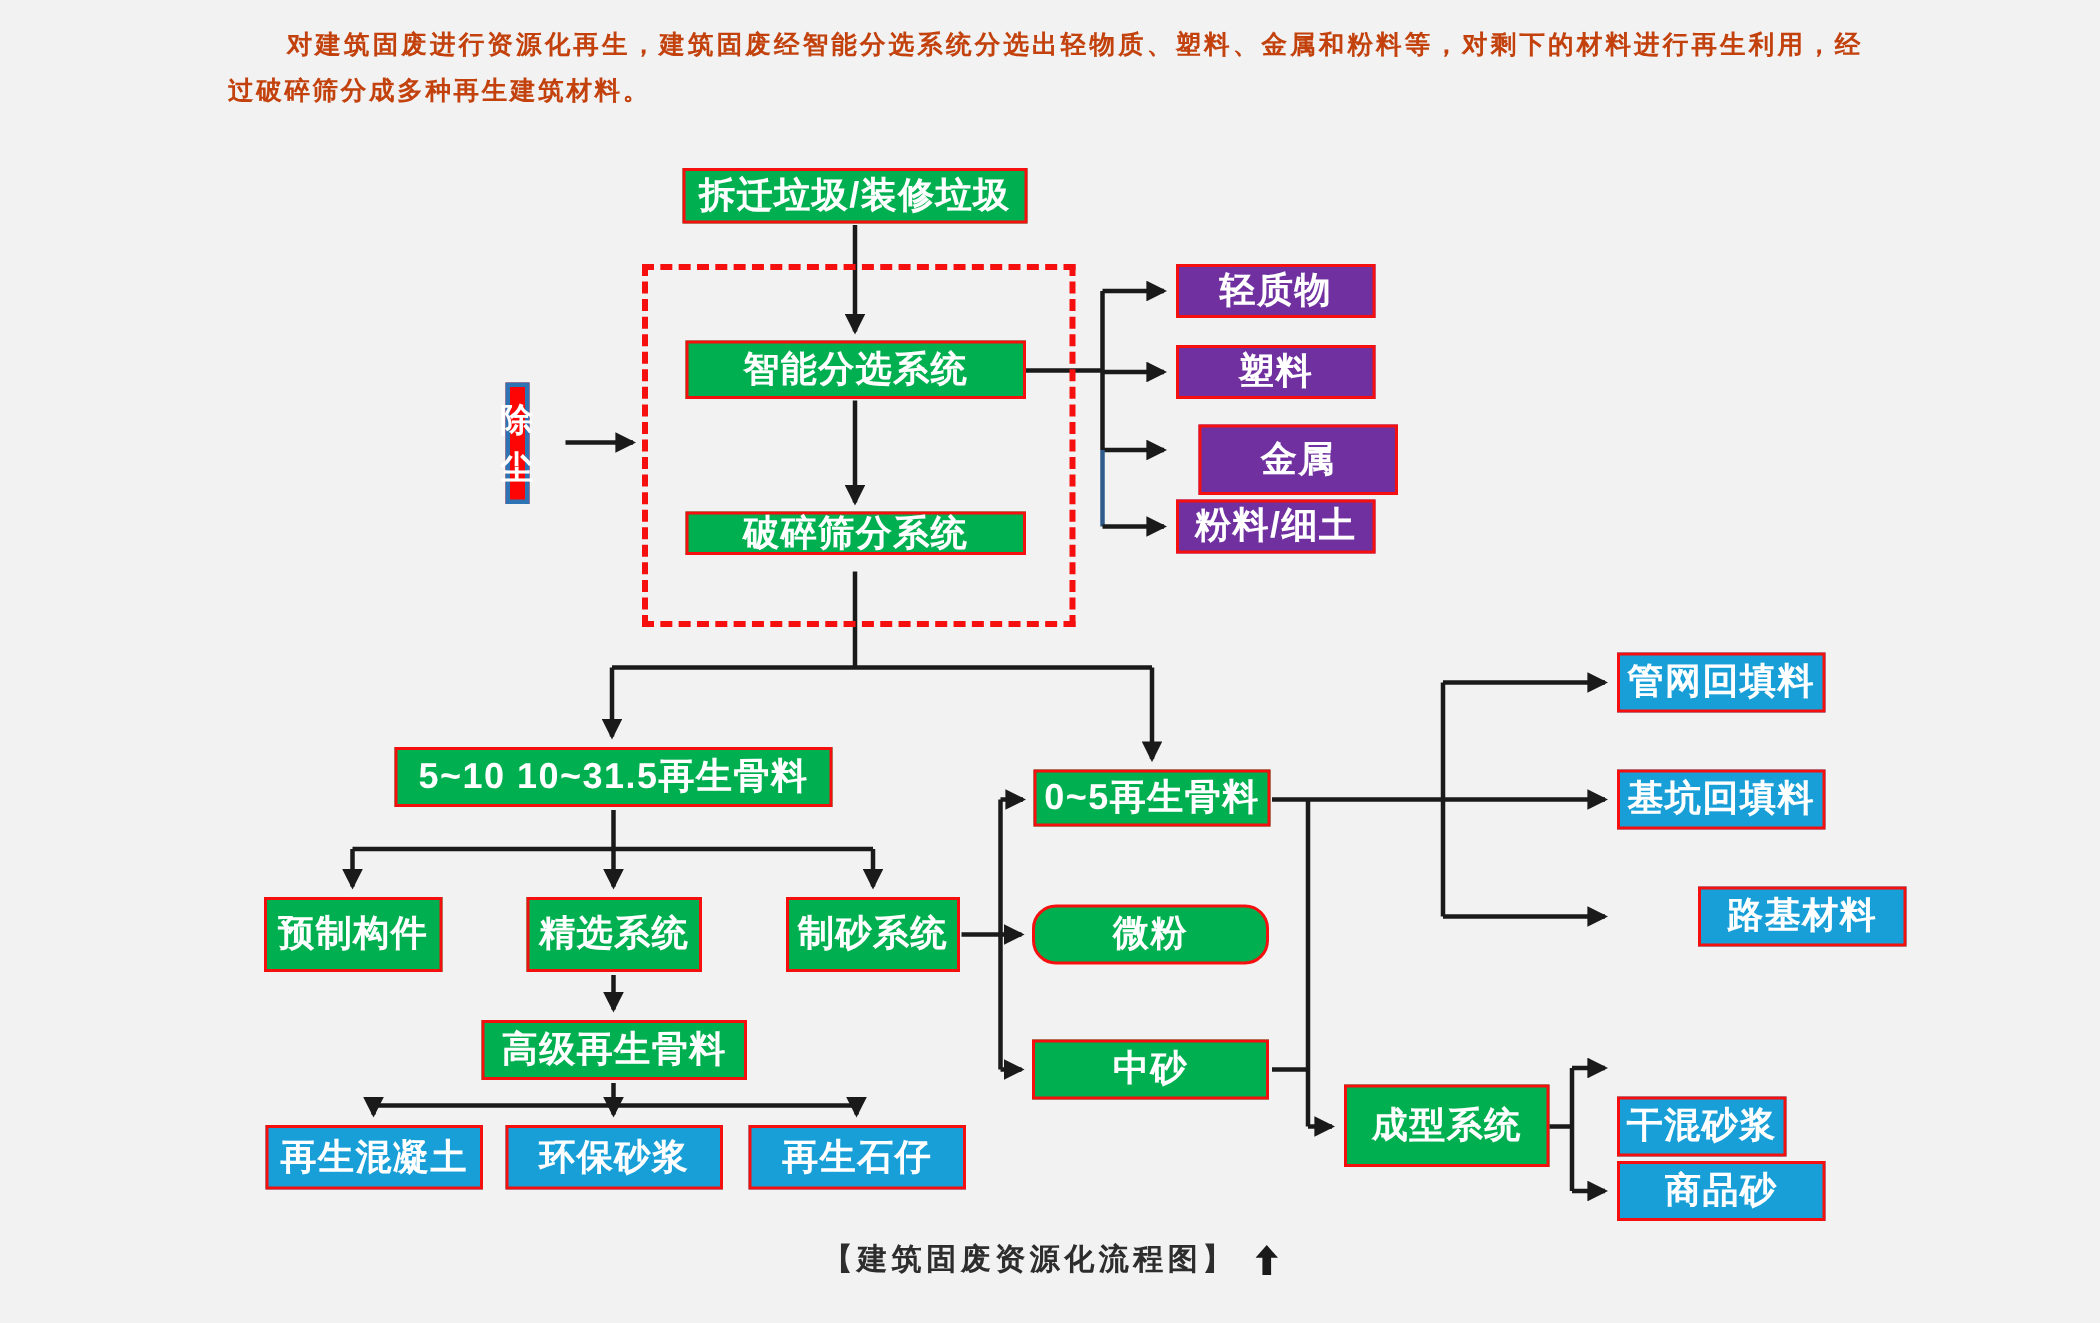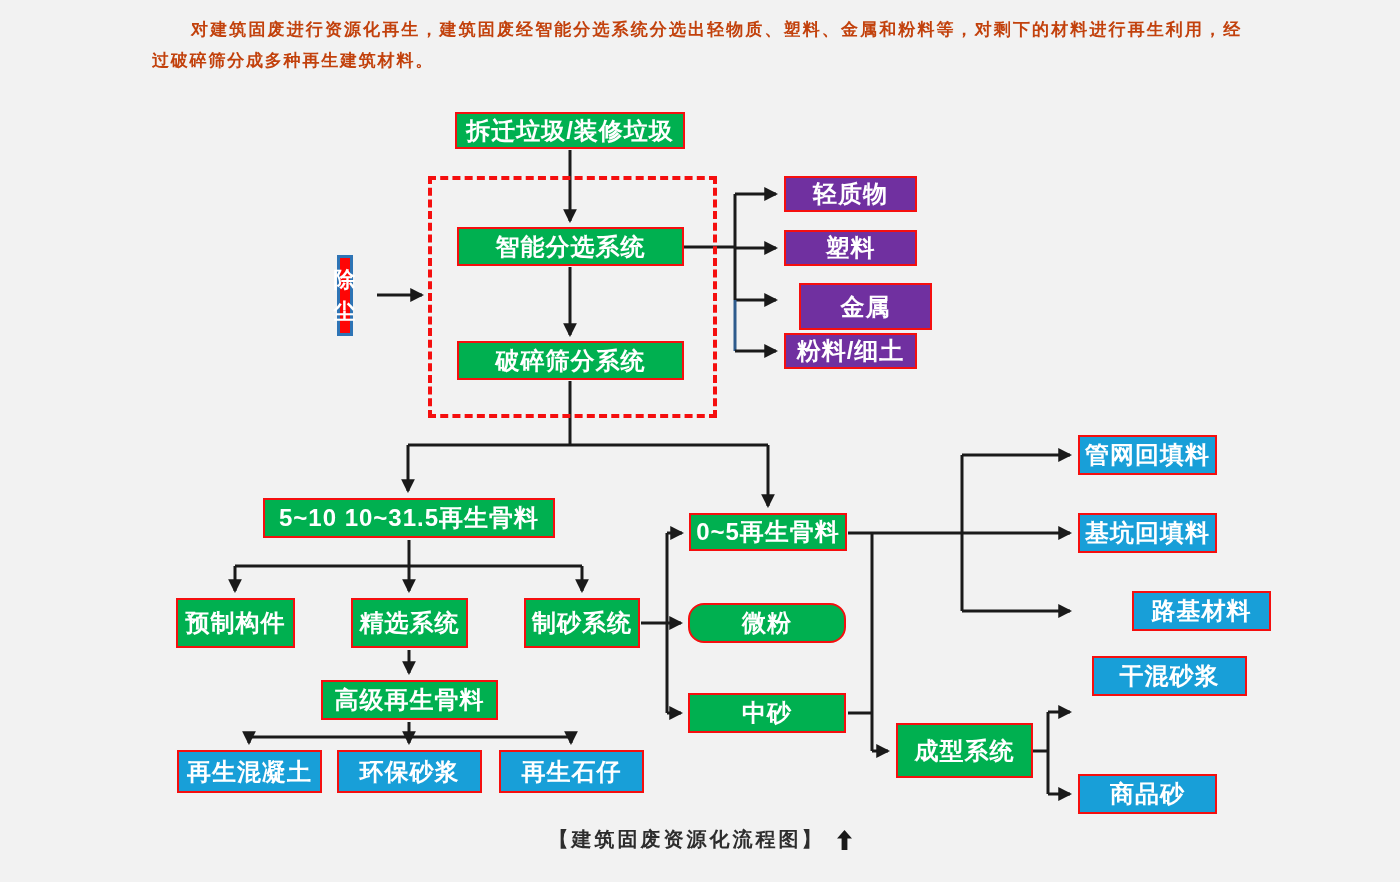--- a/index.html
+++ b/index.html
@@ -109,21 +109,21 @@
       <path d="M1048,794 L1070,794" marker-end="url(#arrow)"></path>
     </g>
   </svg>
 
   <div class="dashed-region"></div>
 
   <div class="node green" style="left:455px;top:112px;width:230px;height:37px;">拆迁垃圾/装修垃圾</div>
 
   <div class="node green" style="left:457px;top:227px;width:227px;height:39px;">智能分选系统</div>
 
-  <div class="node green" style="left:457px;top:341px;width:227px;height:39px;">破碎筛分系统</div>
+  <div class="node green" style="left:457px;top:341px;width:227px;height:29px;">破碎筛分系统</div>
 
   <div class="node dust" style="left:337px;top:255px;width:15px;height:81px;">除尘</div>
 
   <div class="node purple" style="left:784px;top:176px;width:133px;height:36px;">轻质物</div>
 
   <div class="node purple" style="left:784px;top:230px;width:133px;height:36px;">塑料</div>
 
   <div class="node purple" style="left:784px;top:283px;width:133px;height:47px;margin-left:15px;">金属</div>
 
   <div class="node purple" style="left:784px;top:333px;width:133px;height:36px;">粉料/细土</div>
@@ -151,21 +151,21 @@
   <div class="node green" style="left:688px;top:693px;width:158px;height:40px;">中砂</div>
 
   <div class="node blue" style="left:1078px;top:435px;width:139px;height:40px;">管网回填料</div>
 
   <div class="node blue" style="left:1078px;top:513px;width:139px;height:40px;">基坑回填料</div>
 
   <div class="node blue" style="left:1132px;top:591px;width:139px;height:40px;">路基材料</div>
 
   <div class="node green" style="left:896px;top:723px;width:137px;height:55px;">成型系统</div>
 
-  <div class="node blue" style="left:1078px;top:656px;width:155px;height:40px;margin-left:14px;">干混砂浆</div>
+  <div class="node blue" style="left:1078px;top:731px;width:113px;height:40px;">干混砂浆</div>
 
   <div class="node blue" style="left:1078px;top:774px;width:139px;height:40px;">商品砂</div>
 
   <div class="caption">
     <span class="caption-text">【建筑固废资源化流程图】</span>
     <svg class="caption-arrow" width="15" height="20" viewBox="0 0 15 20">
       <path d="M7.5,0 L15,8.5 L10.4,8.5 L10.4,20 L4.6,20 L4.6,8.5 L0,8.5 Z" fill="#1a1a1a"></path>
     </svg>
   </div>
 

